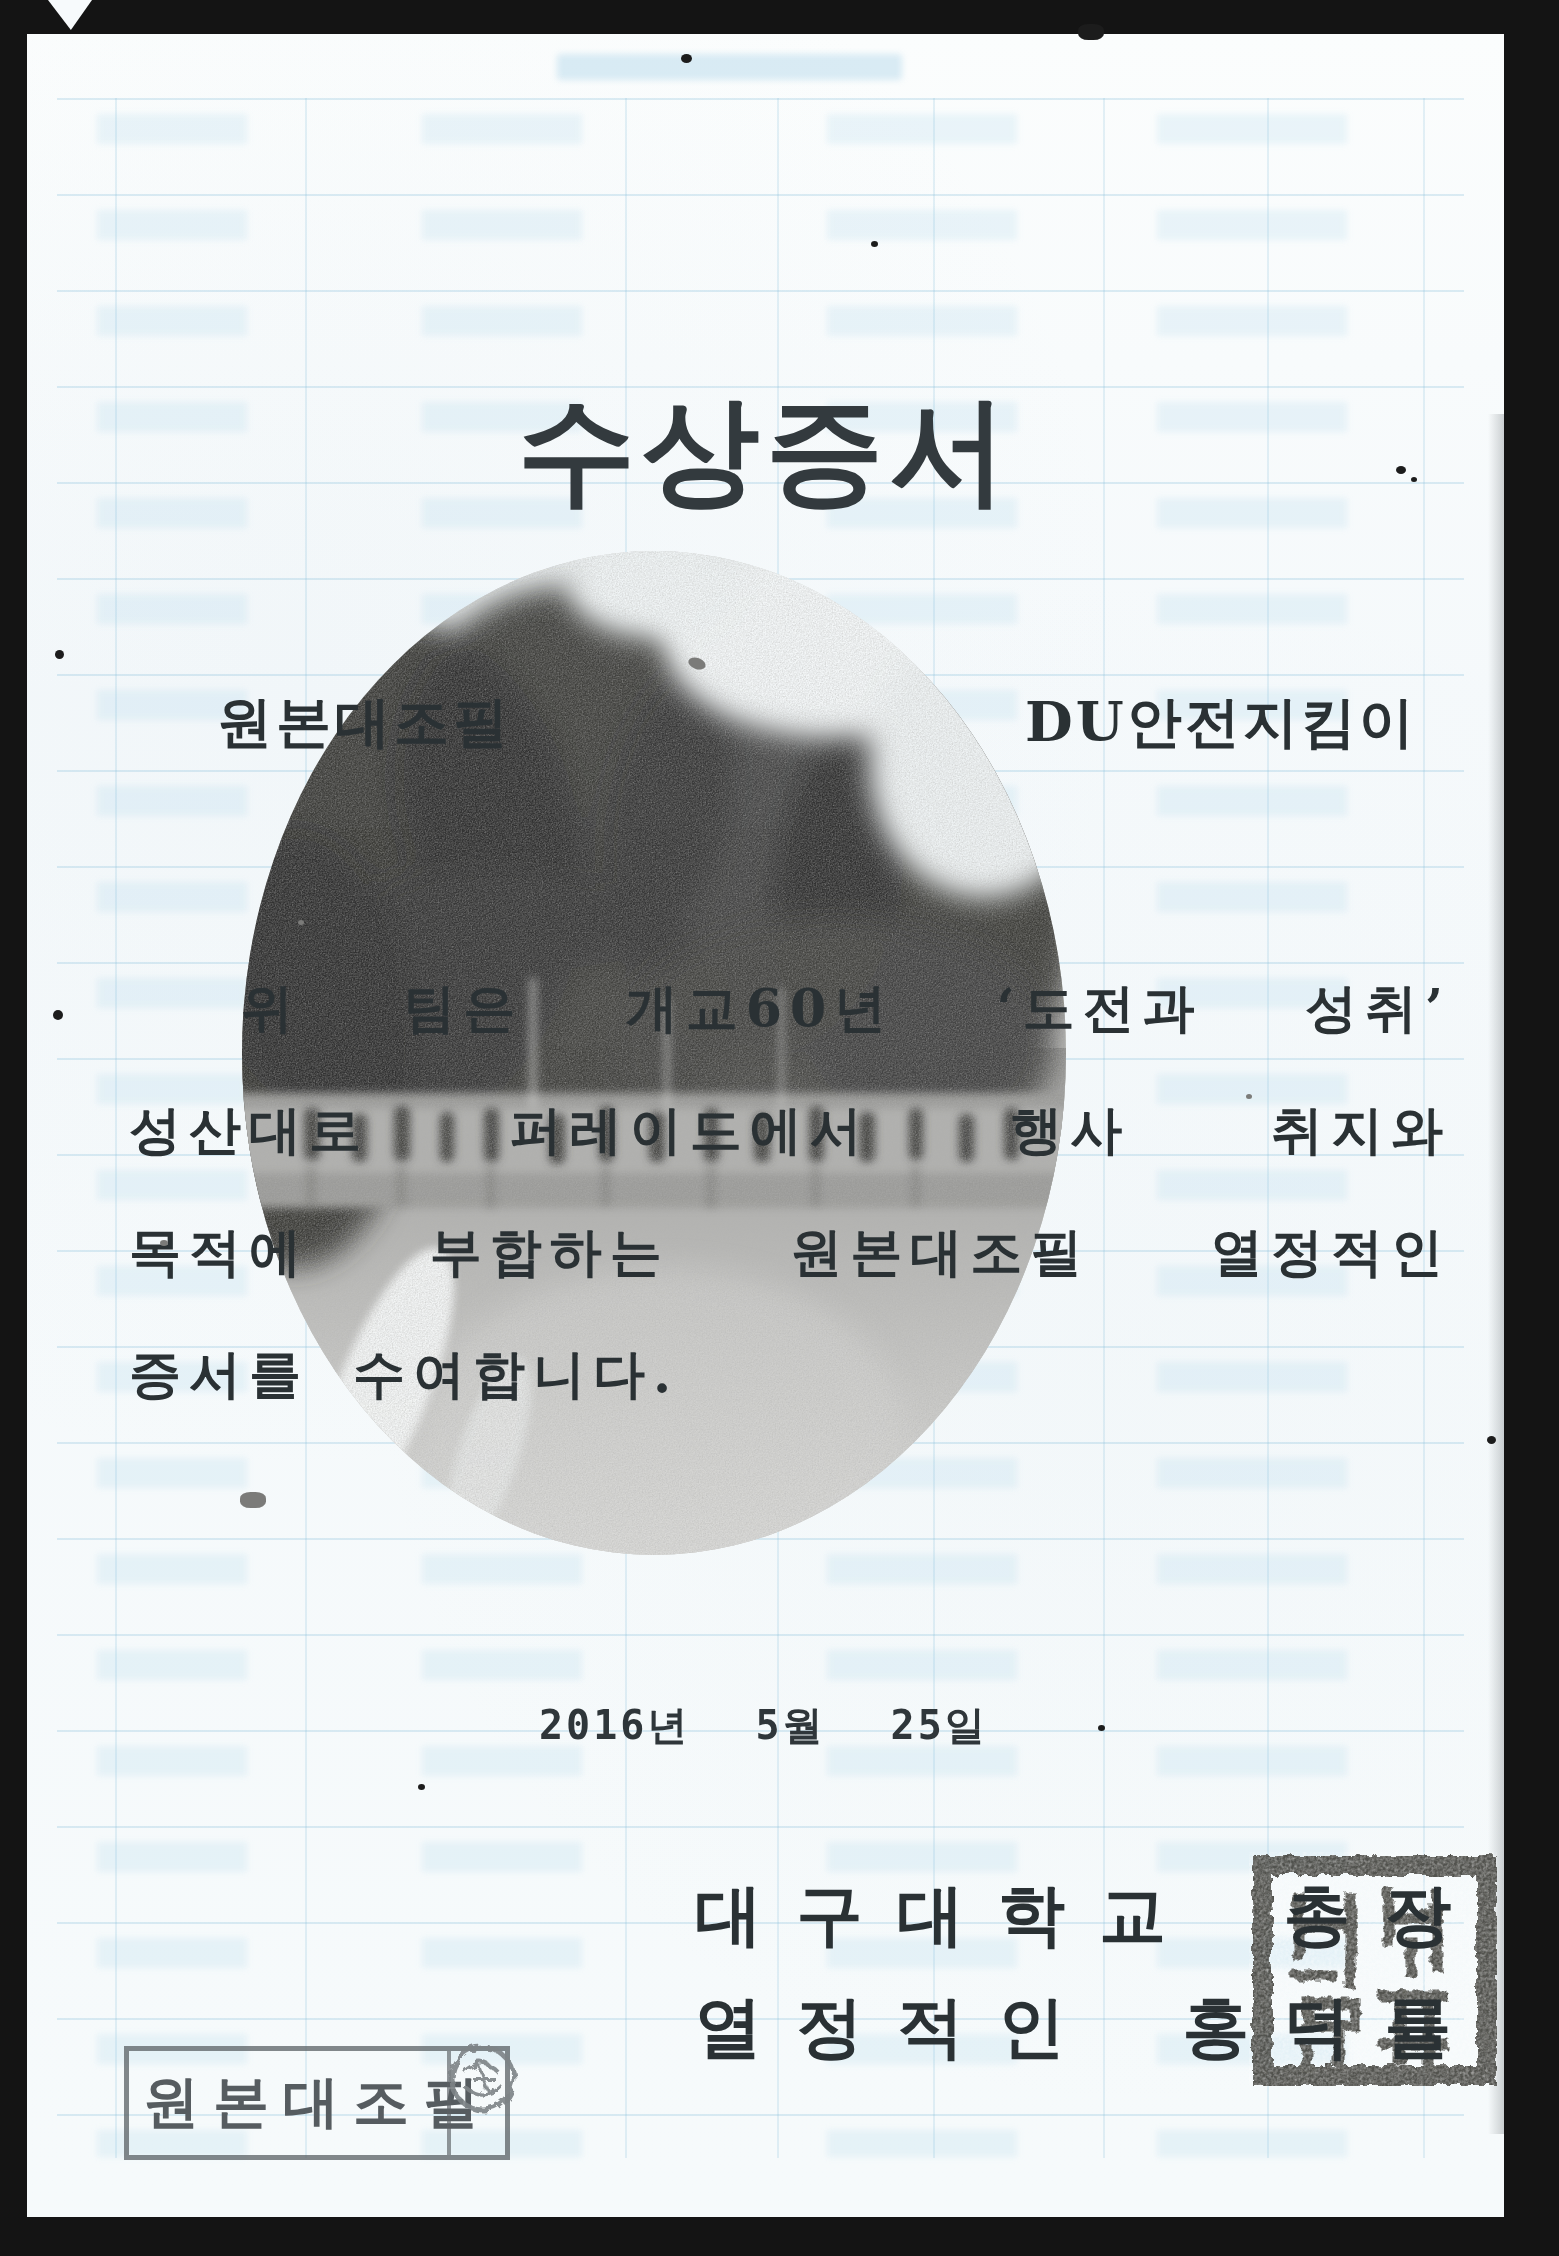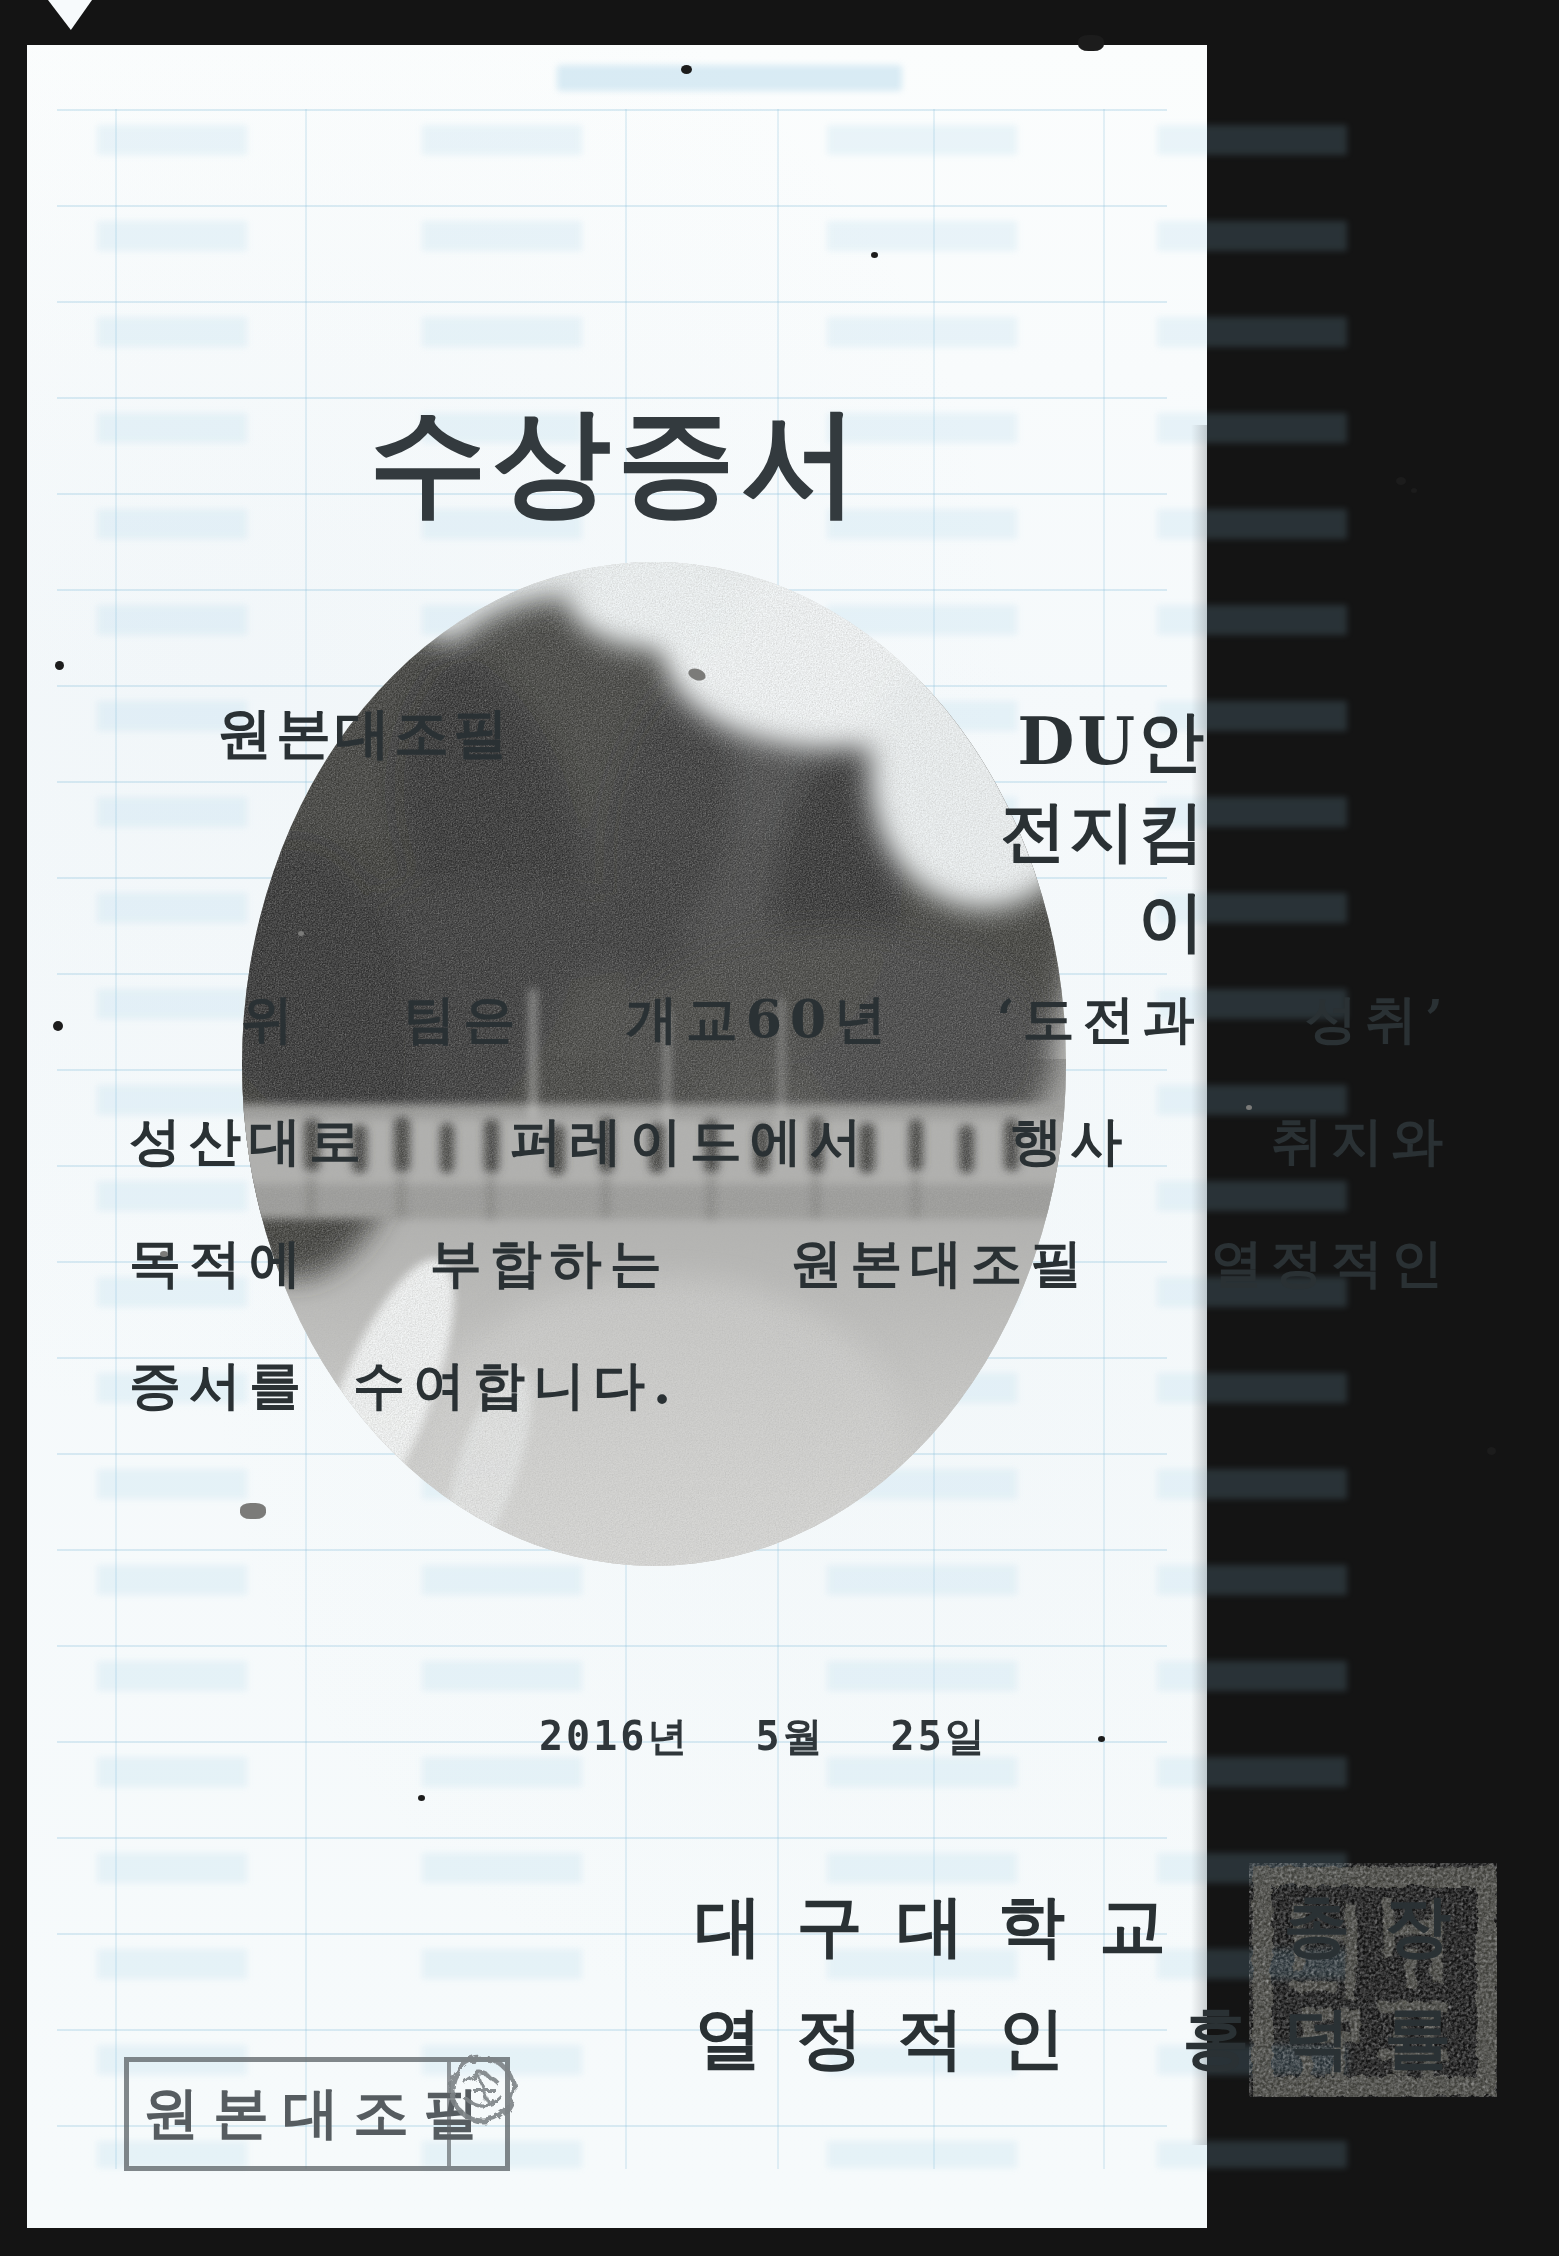--- a/index.html
+++ b/index.html
@@ -2,26 +2,25 @@
 <html><head>
 <meta charset="utf-8">
 <style>
   html,body{margin:0;padding:0;}
   body{
     width:1559px;height:2256px;position:relative;overflow:hidden;
     background:#141414; 
     font-family:"DejaVu Serif", serif;
   }
   .paper{
-    position:absolute;left:27px;top:34px;width:1180px;height:2183px;
+    position:absolute;left:27px;top:34px;width:1477px;height:2183px;
     background:
       radial-gradient(circle at 18% 28%, rgba(205,220,230,0.10), transparent 42%),
       radial-gradient(circle at 75% 60%, rgba(205,220,230,0.08), transparent 45%),
       linear-gradient(180deg,#fbfdfd 0%, #f5f9fb 30%, #f6fafb 100%);
-    margin-top: 11px;
   }
   
   .bleed-rows{
     position:absolute;left:30px;right:40px;top:64px;bottom:40px;z-index:0;
     background:repeating-linear-gradient(180deg, rgba(125,185,215,0.26) 0 2px, transparent 2px 96px);
   }
   .bleed-cols{
     position:absolute;left:0;top:64px;width:100%;height:2060px;z-index:0;
     background-image:
       linear-gradient(rgba(125,185,215,0.20),rgba(125,185,215,0.20)),
@@ -54,21 +53,21 @@
   }
   
   .photo{position:absolute;left:207px;top:514px;width:840px;height:1020px;z-index:1;}
   
   .ink{color:#2a3134;z-index:3;position:absolute;}
   .title{
     left:0;width:100%;top:336px;text-align:center;
     font-size:118px;font-weight:bold;letter-spacing:6px;color:#333a3e;line-height:160px;
   }
   .award{left:190px;top:652px;font-size:55px;font-weight:bold;letter-spacing:4px;}
-  .recipient{left:964px;top:652px;font-size:66px;font-weight:bold;letter-spacing:3px;text-align:right;}
+  .recipient{left:998px;top:652px;font-size:55px;font-weight:bold;letter-spacing:3px;text-align:right;}
   .body-text{left:102px;top:940px;width:1322px;}
   .body-line{
     position:relative;height:122px;font-size:52px;font-weight:bold;color:#2a3134;
     letter-spacing:8px;word-spacing:18px;white-space:nowrap;
   }
   .body-line.justify{white-space:normal;text-align:justify;text-align-last:justify;}
   .body-line.indent{text-indent:112px;}
   .date-line{
     left:512px;top:1664px;font-size:40px;font-weight:600;color:#2f363a;
     font-family:"DejaVu Sans Mono", monospace;letter-spacing:3px;word-spacing:38px;white-space:nowrap;

